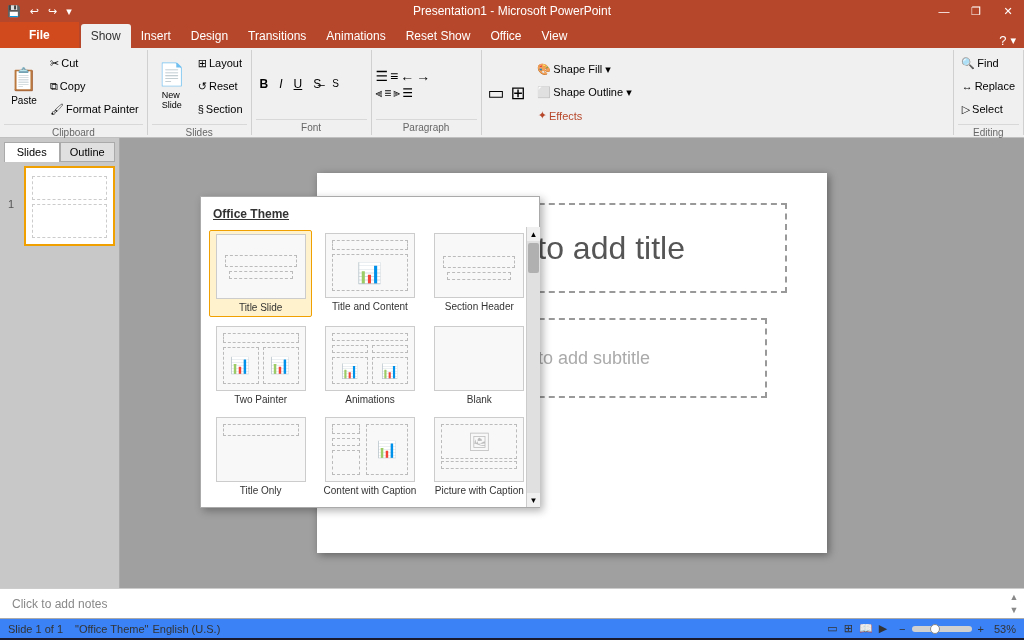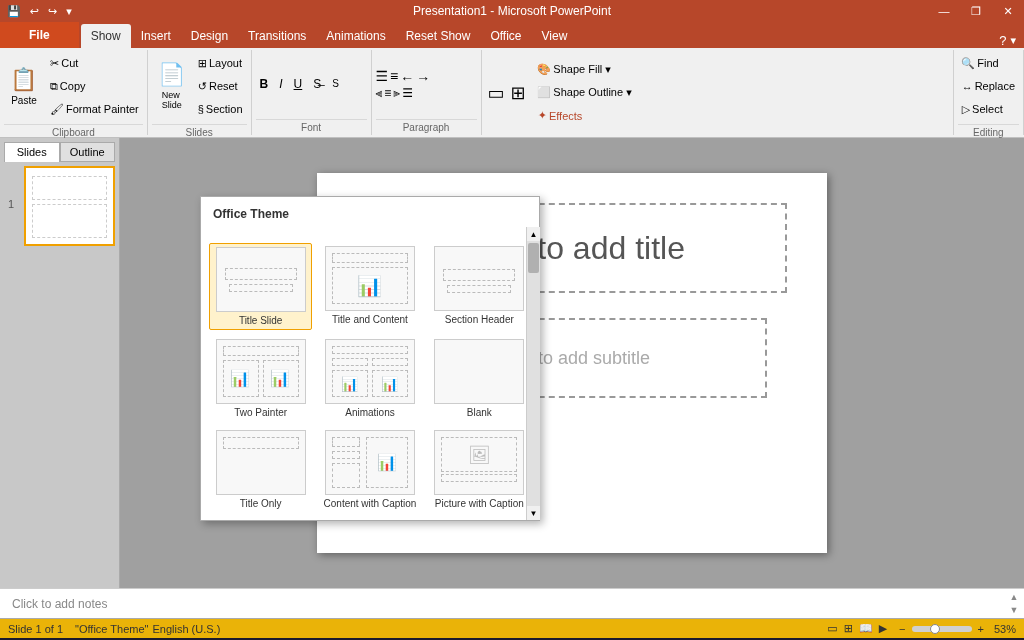--- a/index.html
+++ b/index.html
@@ -223,21 +223,21 @@
       height: 30px;
       display: flex;
       align-items: center;
       padding-left: 12px;
       font-size: 12px;
       color: #888;
     }
 
     
     .status-bar {
-      background: #eab308;
+      background: #3b82f6;
       height: 20px;
       display: flex;
       align-items: center;
       padding: 0 8px;
       font-size: 11px;
       color: #333;
       border-top: 1px solid #aaa;
     }
     .status-right {
       margin-left: auto;
@@ -265,22 +265,23 @@
       background: white;
       border: 1px solid #aaa;
       box-shadow: 3px 3px 8px rgba(0,0,0,0.3);
       z-index: 100;
       padding: 8px;
     }
     .layout-dropdown-title {
       font-size: 12px;
       font-weight: bold;
       color: #333;
-      margin-bottom: 20px;
+      margin-bottom: 7px;
       padding: 2px 4px;
+      text-decoration: underline;
     }
     .layout-grid {
       display: grid;
       grid-template-columns: repeat(3, 1fr);
       gap: 6px;
     }
     .layout-item {
       display: flex;
       flex-direction: column;
       align-items: center;

